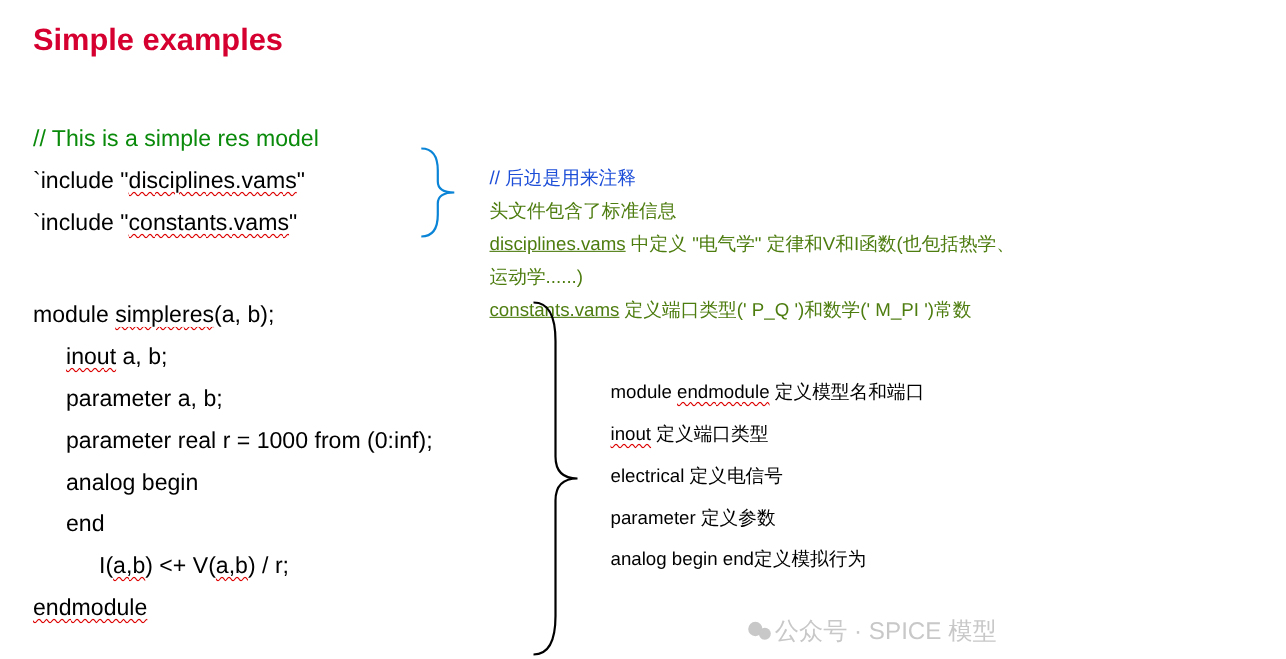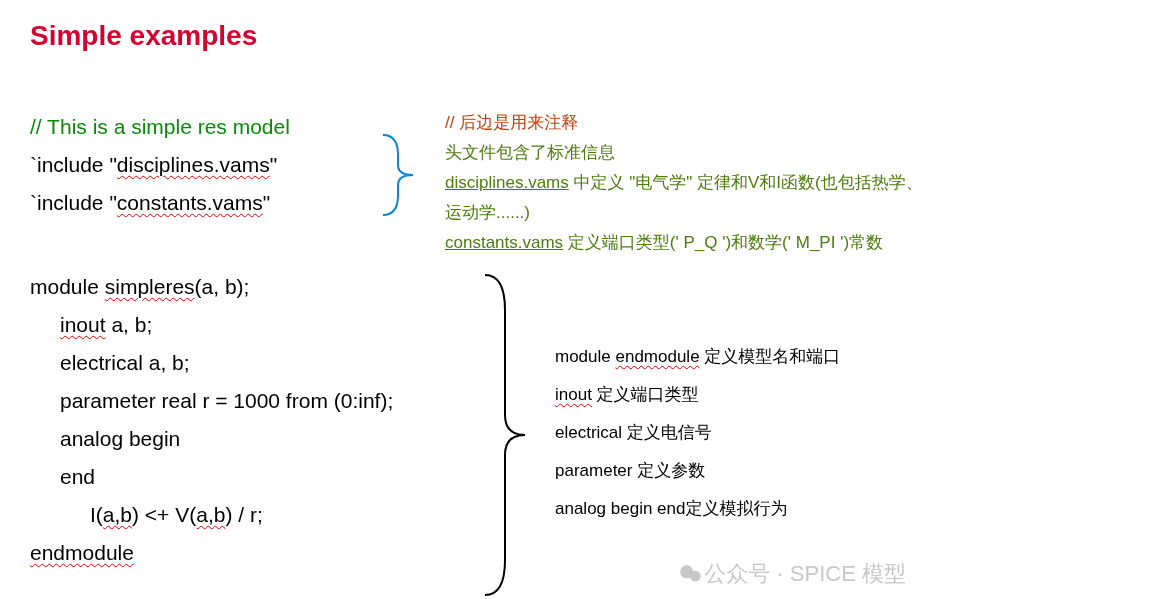--- a/index.html
+++ b/index.html
@@ -52,21 +52,21 @@
   }
   .indent1 { padding-left: 30px; }
   .indent2 { padding-left: 60px; }
   .right-block1 {
     position: absolute;
     left: 445px;
     top: 108px;
     font-size: 17px;
     line-height: 30px;
   }
-  .anno-green { color: #c2410c; }
+  .anno-green { color: #1d4ed8; margin-top: 39px; }
   .anno-blue  { color: #4d7c0f; }
   .anno-blue .u { text-decoration: underline; }
   .right-block2 {
     position: absolute;
     left: 555px;
     top: 338px;
     font-size: 17px;
     line-height: 38px;
     color: #000;
   }
@@ -126,21 +126,21 @@
     </svg>
   </div>
 
   <div class="left-block2">
     <div class="code-black">
       <span>module </span><span class="spell">simpleres</span><span>(a, b);</span>
     </div>
     <div class="code-black indent1">
       <span class="spell">inout</span><span> a, b;</span>
     </div>
-    <div class="code-black indent1">electrical a, b;</div>
+    <div class="code-black indent1">parameter a, b;</div>
     <div class="code-black indent1">parameter real r = 1000 from (0:inf);</div>
     <div class="code-black indent1">analog begin</div>
     <div class="code-black indent1">end</div>
     <div class="code-black indent2">
       <span>I(</span><span class="spell">a,b</span><span>) &lt;+ V(</span><span class="spell">a,b</span><span>) / r;</span>
     </div>
     <div class="code-black">
       <span class="spell">endmodule</span>
     </div>
   </div>

